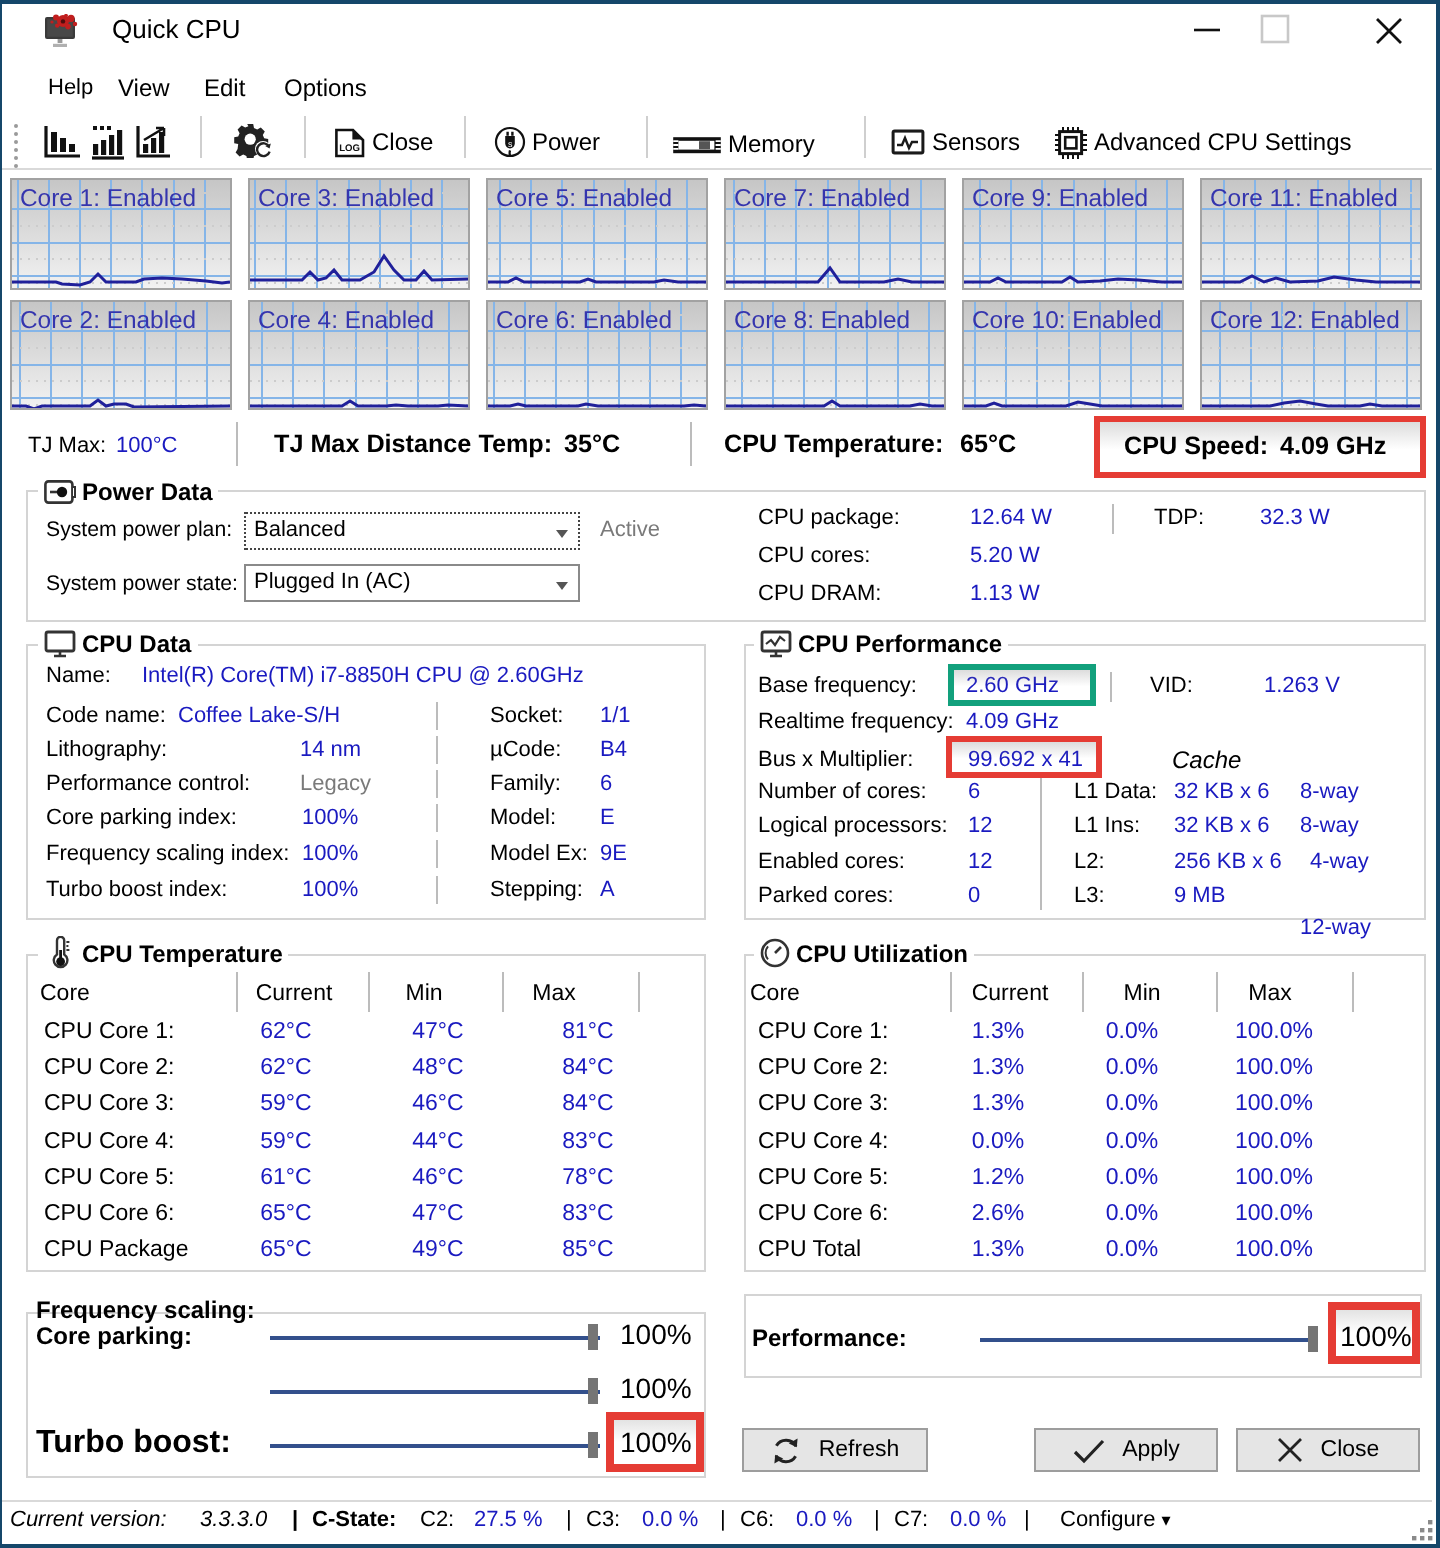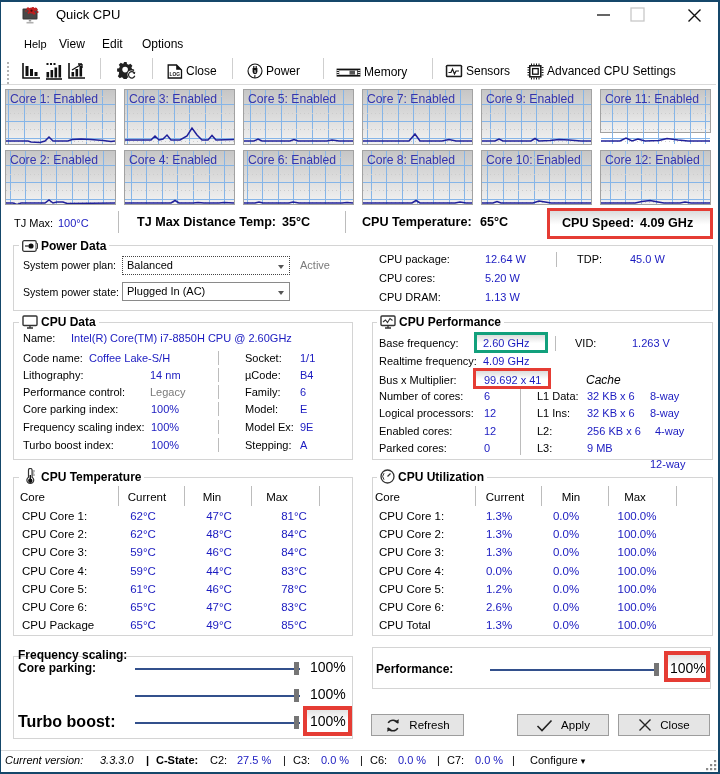--- a/index.html
+++ b/index.html
@@ -271,21 +271,21 @@
         <line x1="0" y1="48" x2="109" y2="48"></line>
       </g>
       <line x1="0" y1="6.5" x2="109" y2="6.5" stroke="#cccccc" stroke-width="1" stroke-dasharray="1,3" shape-rendering="crispEdges"></line>
       <line x1="0" y1="23" x2="109" y2="23" stroke="#cccccc" stroke-width="1" stroke-dasharray="1,3" shape-rendering="crispEdges"></line>
       <line x1="0" y1="39.5" x2="109" y2="39.5" stroke="#cccccc" stroke-width="1" stroke-dasharray="1,3" shape-rendering="crispEdges"></line>
       <line x1="0" y1="51.5" x2="109" y2="51.5" stroke="#cccccc" stroke-width="1" stroke-dasharray="1,3" shape-rendering="crispEdges"></line>
       <polyline points="0,51 13,51 17,49 21,51 49,51 53,48.5 57,51 68,50.5 77,49.5 87,50 99,51 109,51" fill="none" stroke="#20209a" stroke-width="1.5" transform="translate(0,0)"></polyline>
     </svg>
     <div class="ptitle">Core 9: Enabled</div>
   </div>
-<div class="panel" style="left:600px;top:89px;height:44px">
+<div class="panel" style="left:600px;top:89px;height:56px">
     <svg width="109" height="54">
       <g stroke="#85b5e8" stroke-width="1" shape-rendering="crispEdges">
         <line x1="11.0" y1="0" x2="11.0" y2="54"></line>
         <line x1="26.6" y1="0" x2="26.6" y2="54"></line>
         <line x1="42.2" y1="0" x2="42.2" y2="54"></line>
         <line x1="57.8" y1="0" x2="57.8" y2="54"></line>
         <line x1="73.4" y1="0" x2="73.4" y2="54"></line>
         <line x1="89.0" y1="0" x2="89.0" y2="54"></line>
         <line x1="104.6" y1="0" x2="104.6" y2="54"></line>
         <line x1="120.2" y1="0" x2="120.2" y2="54"></line>
@@ -464,21 +464,21 @@
   </div>
 <div class="abs" style="left:23px;top:258px;font-size:10.6px">System power plan:</div>
 <div class="combo" style="left:122px;top:256px;width:168px;border:1px dotted #444">Balanced<span class="arr"></span></div>
 <div class="abs" style="left:300px;top:258px;color:#7a7a7a">Active</div>
 <div class="abs" style="left:23px;top:285px;font-size:10.6px">System power state:</div>
 <div class="combo" style="left:122px;top:282px;width:168px">Plugged In (AC)<span class="arr"></span></div>
 <div class="abs" style="left:379px;top:252px">CPU package:</div>
 <div class="abs blu" style="left:485px;top:252px">12.64 W</div>
 <div class="abs vsep" style="left:556px;top:252px;height:15px"></div>
 <div class="abs" style="left:577px;top:252px">TDP:</div>
-<div class="abs blu" style="left:630px;top:252px">45.0 W</div>
+<div class="abs blu" style="left:630px;top:252px">32.3 W</div>
 <div class="abs" style="left:379px;top:271px">CPU cores:</div>
 <div class="abs blu" style="left:485px;top:271px">5.20 W</div>
 <div class="abs" style="left:379px;top:290px">CPU DRAM:</div>
 <div class="abs blu" style="left:485px;top:290px">1.13 W</div>
 
 <div class="gbox" style="left:13px;top:322px;width:340px;height:138px"></div>
 <div class="glab" style="left:19px;top:314px">
     <svg width="16" height="14" viewBox="0 0 16 14" style="">
       <rect x="1" y="1" width="14" height="9.5" rx="1" fill="none" stroke="#333" stroke-width="1.4"></rect>
       <path d="M8 10.5 v2 M5 13 h6" stroke="#333" stroke-width="1.3"></path>

